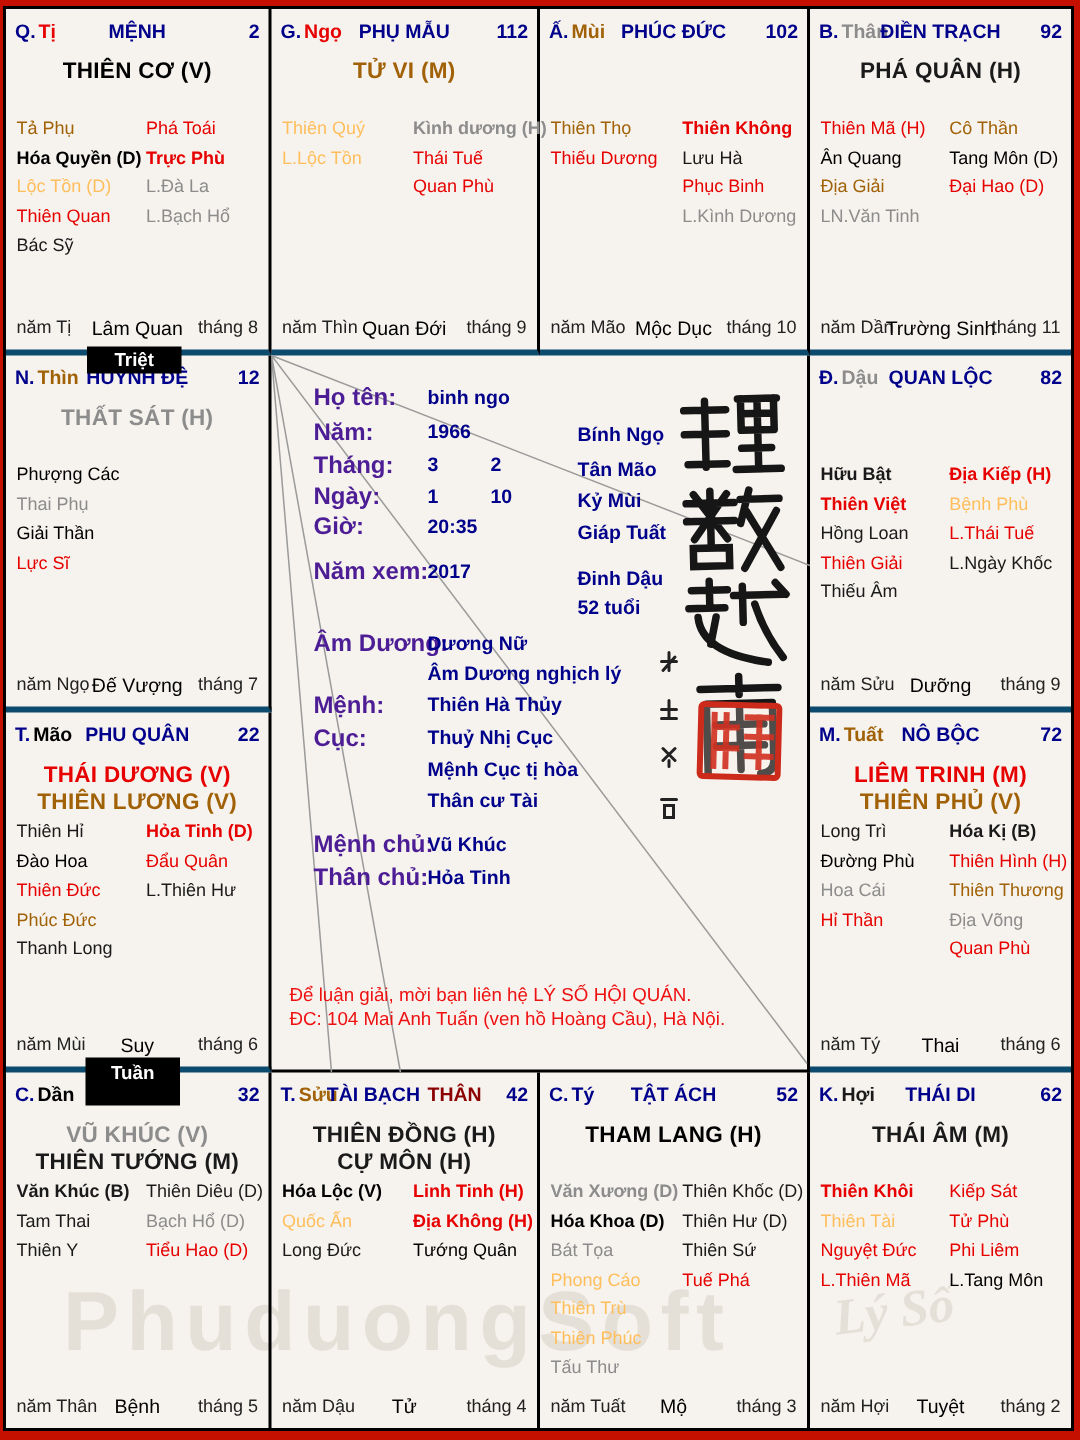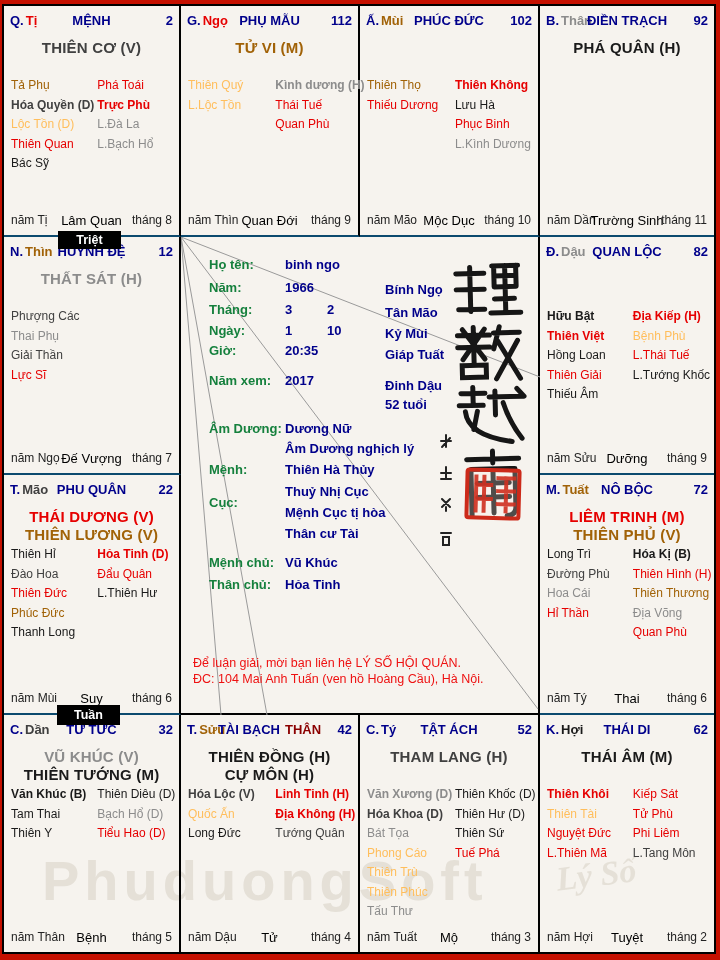--- a/index.html
+++ b/index.html
@@ -2,29 +2,29 @@
 <html><head>
 <meta charset="utf-8">
 <style>
   html,body{margin:0;padding:0}
   #stage{position:relative;width:720px;height:960px;background:#C51000;
          font-family:"Liberation Sans",sans-serif;overflow:hidden}
   #board{position:absolute;left:2px;top:4px;width:714px;height:950px;background:#F6F3EE;
          display:grid;grid-template-columns:177px 179px 180px 174px;
          grid-template-rows:231px 238px 240px 237px;
          border:2px solid #000;box-sizing:border-box}
-  .cell{position:relative;border-right:2px solid #000;border-bottom:2px solid #0c4a6e;
+  .cell{position:relative;border-right:2px solid #000;border-bottom:4px solid #0c4a6e;
         box-sizing:border-box;z-index:2}
   .lastc{border-right:none}
   .lastr{border-bottom:none}
   .ctr{position:relative;grid-area:2/2/4/4;border-right:2px solid #000;border-bottom:2px solid #000;
        box-sizing:border-box;z-index:2}
   
   .nav{color:#00008B}.red{color:#E60000}.org{color:#a16207}.lor{color:#FFBE5C}
-  .grn{color:#404040}.gry{color:#8C8C8C}.blk{color:#1A1A1A}
+  .grn{color:#000000}.gry{color:#8C8C8C}.blk{color:#1A1A1A}
   .b{font-weight:bold}
   [data-bind]:empty{display:none}
   
   .hdr{position:absolute;top:7px;left:6px;right:6px;height:17px;font-size:13px}
   .canchi{position:absolute;left:0;top:0;font-weight:bold}
   .canchi .stem{color:#00008B}
   .canchi .branch{margin-left:2px}
   .pname{position:absolute;left:0;right:0;top:0;text-align:center;font-weight:bold;color:#00008B}
   .pname .n2{color:#8B0000;margin-left:5px}
   .pnum{position:absolute;right:0;top:0;font-weight:bold;color:#00008B}
@@ -35,24 +35,24 @@
   .stars .col+.col{width:48%}
   .star{display:block;font-size:12px;line-height:19.5px;white-space:nowrap}
   .foot{position:absolute;bottom:6px;left:7px;right:7px;height:16px;font-size:12px;color:#222}
   .foot .yr{position:absolute;left:0}
   .foot .mo{position:absolute;right:0}
   .foot .cyc{position:absolute;left:0;right:0;text-align:center;font-weight:normal;color:#000;font-size:13px}
   
   .marker{position:absolute;width:63px;background:#000;color:#fff;font-weight:bold;font-size:12.5px;
           text-align:center;z-index:12;line-height:18px}
   #triet{left:58px;top:231px;height:18px}
-  #tuan{left:57px;top:705px;height:20px;line-height:20px}
+  #tuan{left:57px;top:705px;height:32px;line-height:20px}
   
   .fan{position:absolute;left:0;top:0;z-index:1}
-  .lab{position:absolute;left:28px;font-size:13px;font-weight:bold;color:#15803d;white-space:nowrap;z-index:3}
+  .lab{position:absolute;left:28px;font-size:16px;font-weight:bold;color:#4c1d95;white-space:nowrap;z-index:3}
   .val{position:absolute;left:104px;font-size:13px;font-weight:bold;color:#00008B;white-space:nowrap;z-index:3}
   .v2{left:146px}
   .cc{left:204px}
   .contact{position:absolute;left:12px;top:418px;width:346px;z-index:4}
   .contact div{font-size:12.5px;font-weight:normal;color:#EE1111;line-height:16px;white-space:nowrap}
   
   #calli{position:absolute;left:270px;top:26px;z-index:3;transform:rotate(-1.5deg)}
   #sidetxt{position:absolute;left:258px;top:196px;z-index:3}
   #seal{position:absolute;left:284px;top:231px;width:56px;height:52px;z-index:5;
         border:4px solid #CC2A1A;border-radius:4px;background:rgba(255,238,232,.25);
@@ -155,20 +155,33 @@
 
   <div class="cell lastc" style="grid-area:1/4">
     <div class="hdr">
       <span class="canchi"><b class="stem" data-bind="palaces.3.stem">B.</b><b class="branch gry" data-bind="palaces.3.branch">Thân</b></span>
       <span class="pname"><span data-bind="palaces.3.name">ĐIỀN TRẠCH</span></span>
       <span class="pnum" data-bind="palaces.3.number">92</span>
     </div>
     <div class="mains">
           <div class="m blk" data-bind="palaces.3.mains.0.t">PHÁ QUÂN (H)</div>
         </div>
+    <div class="stars">
+      <div class="col">
+            <span class="star red" data-bind="palaces.3.left.0.t">Thiên Mã (H)</span>
+            <span class="star grn" data-bind="palaces.3.left.1.t">Ân Quang</span>
+            <span class="star org" data-bind="palaces.3.left.2.t">Địa Giải</span>
+            <span class="star gry" data-bind="palaces.3.left.3.t">LN.Văn Tinh</span>
+          </div>
+      <div class="col">
+            <span class="star org" data-bind="palaces.3.right.0.t">Cô Thần</span>
+            <span class="star grn" data-bind="palaces.3.right.1.t">Tang Môn (D)</span>
+            <span class="star red" data-bind="palaces.3.right.2.t">Đại Hao (D)</span>
+          </div>
+    </div>
     <div class="foot">
       <span class="yr" data-bind="palaces.3.foot.year">năm Dần</span>
       <span class="cyc" data-bind="palaces.3.foot.cycle">Trường Sinh</span>
       <span class="mo" data-bind="palaces.3.foot.month">tháng 11</span>
     </div>
   </div>
 
   <div class="cell" style="grid-area:2/1">
     <div class="hdr">
       <span class="canchi"><b class="stem" data-bind="palaces.4.stem">N.</b><b class="branch org" data-bind="palaces.4.branch">Thìn</b></span>
@@ -205,21 +218,21 @@
             <span class="star blk b" data-bind="palaces.5.left.0.t">Hữu Bật</span>
             <span class="star red b" data-bind="palaces.5.left.1.t">Thiên Việt</span>
             <span class="star blk" data-bind="palaces.5.left.2.t">Hồng Loan</span>
             <span class="star red" data-bind="palaces.5.left.3.t">Thiên Giải</span>
             <span class="star blk" data-bind="palaces.5.left.4.t">Thiếu Âm</span>
           </div>
       <div class="col">
             <span class="star red b" data-bind="palaces.5.right.0.t">Địa Kiếp (H)</span>
             <span class="star lor" data-bind="palaces.5.right.1.t">Bệnh Phù</span>
             <span class="star red" data-bind="palaces.5.right.2.t">L.Thái Tuế</span>
-            <span class="star blk" data-bind="palaces.5.right.3.t">L.Tướng Khốc</span>
+            <span class="star blk" data-bind="palaces.5.right.3.t">L.Ngày Khốc</span>
           </div>
     </div>
     <div class="foot">
       <span class="yr" data-bind="palaces.5.foot.year">năm Sửu</span>
       <span class="cyc" data-bind="palaces.5.foot.cycle">Dưỡng</span>
       <span class="mo" data-bind="palaces.5.foot.month">tháng 9</span>
     </div>
   </div>
 
   <div class="cell" style="grid-area:3/1">
@@ -440,21 +453,21 @@
     <b class="val cc" style="top:141px" data-bind="center.namxem.canchi">Đinh Dậu</b>
     <b class="val cc" style="top:160px" data-bind="center.namxem.canchi2">52 tuổi</b>
 
     <b class="lab" style="top:184px" data-bind="center.amduong.label">Âm Dương:</b>
     <b class="val" style="top:184px" data-bind="center.amduong.value">Dương Nữ</b>
     <b class="val" style="top:204px" data-bind="center.amduong.value_line2">Âm Dương nghịch lý</b>
 
     <b class="lab" style="top:225px" data-bind="center.menh.label">Mệnh:</b>
     <b class="val" style="top:225px" data-bind="center.menh.value">Thiên Hà Thủy</b>
 
-    <b class="lab" style="top:258px" data-bind="center.cuc.label">Cục:</b>
+    <b class="lab" style="top:247px" data-bind="center.cuc.label">Cục:</b>
     <b class="val" style="top:247px" data-bind="center.cuc.value">Thuỷ Nhị Cục</b>
     <b class="val" style="top:268px" data-bind="center.cuc.value_line2">Mệnh Cục tị hòa</b>
     <b class="val" style="top:289px" data-bind="center.cuc.value_line3">Thân cư Tài</b>
 
     <b class="lab" style="top:318px" data-bind="center.menhchu.label">Mệnh chủ:</b>
     <b class="val" style="top:318px" data-bind="center.menhchu.value">Vũ Khúc</b>
 
     <b class="lab" style="top:340px" data-bind="center.thanchu.label">Thân chủ:</b>
     <b class="val" style="top:340px" data-bind="center.thanchu.value">Hỏa Tinh</b>
 

